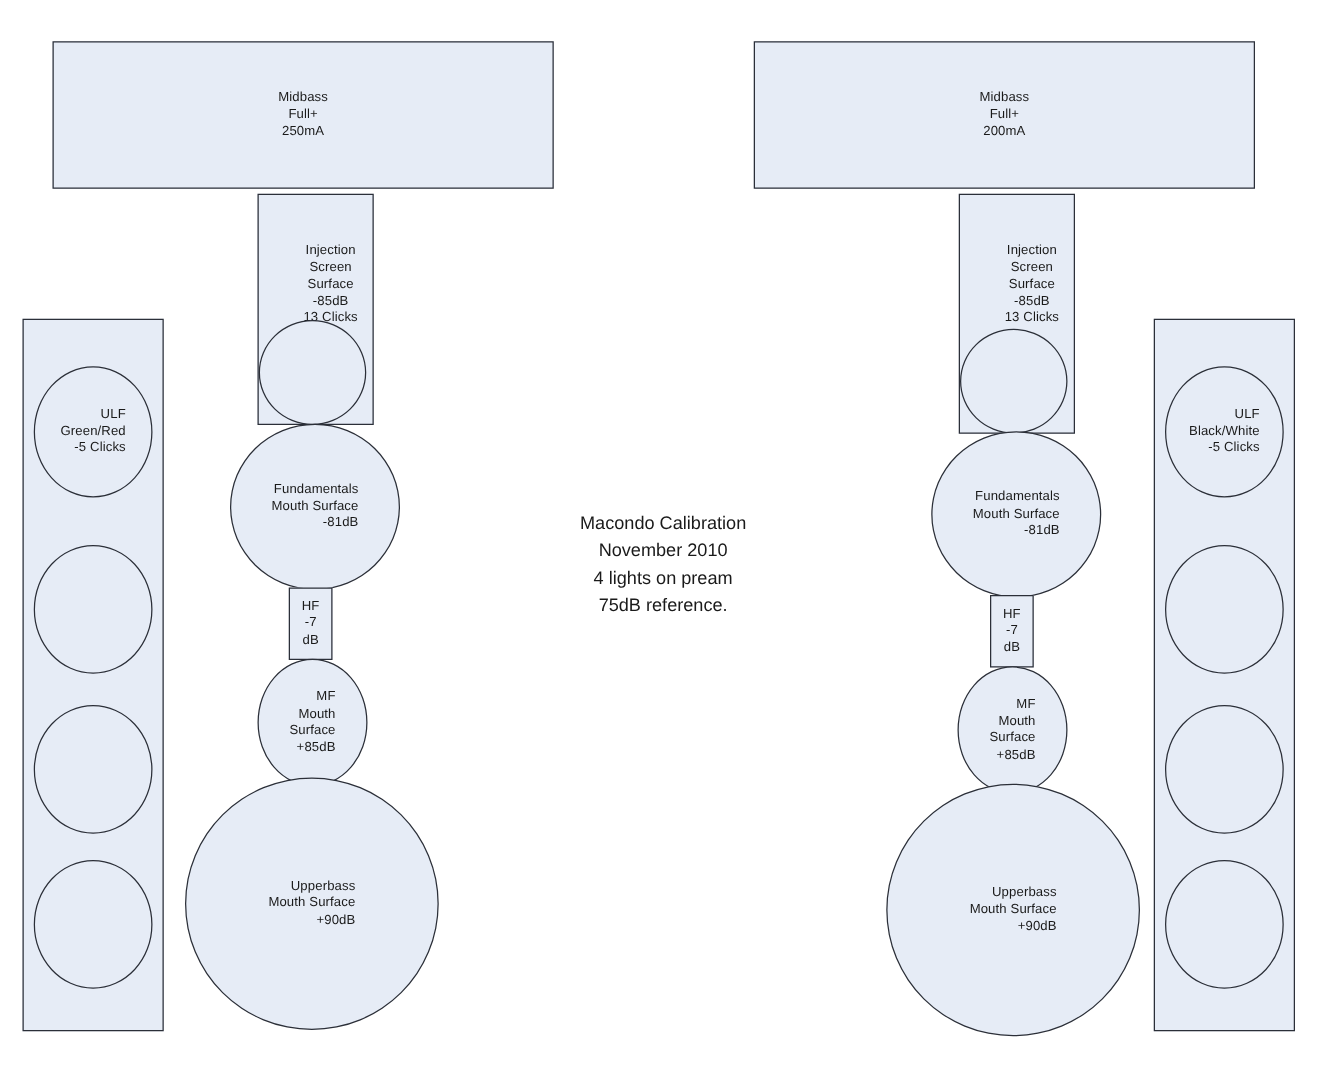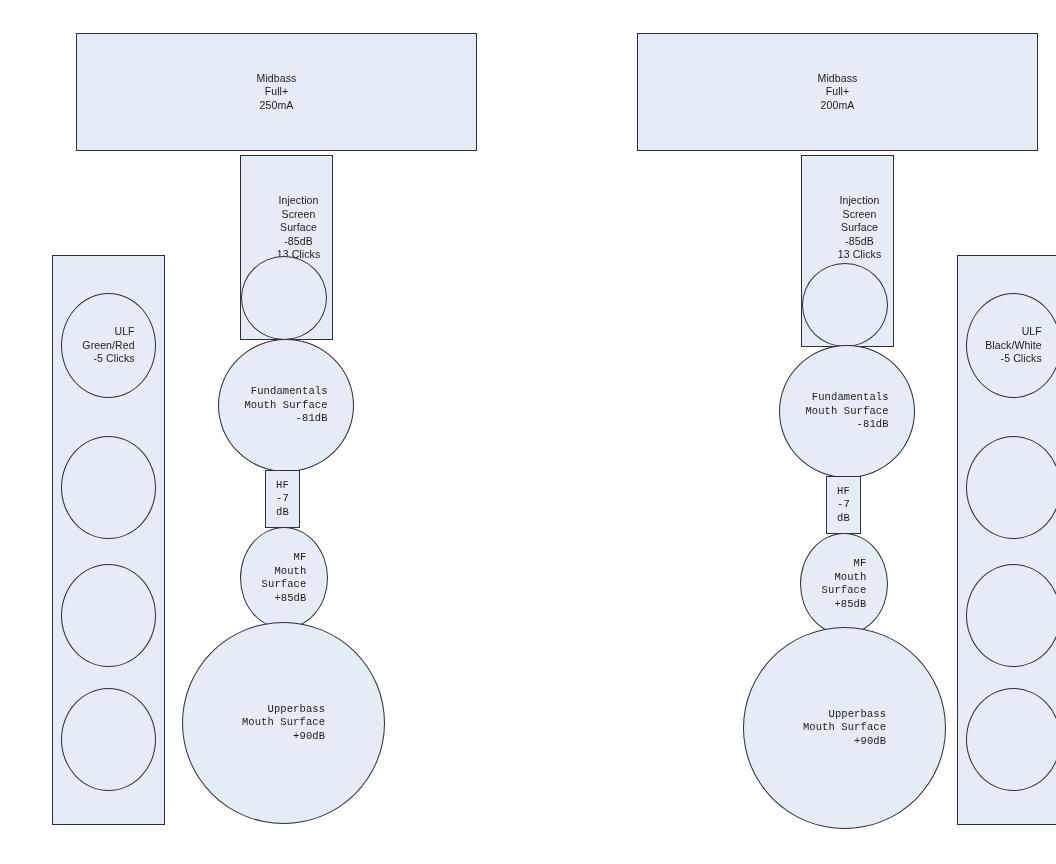--- a/index.html
+++ b/index.html
@@ -21,21 +21,20 @@
   }
   .shape {
     position: absolute;
     box-sizing: border-box;
     background: #e6ecf6;
     border: 1.2px solid #2b2f38;
     display: flex;
     align-items: center;
     justify-content: center;
     text-align: center;
-    margin-left: 34px;
   }
   .rect { border-radius: 0; }
   .circle { border-radius: 50%; border-color: #2b2f38; text-align: right; }
   .label {
     font-size: 10.5px;
     line-height: 13.5px;
     white-space: pre-line;
     color: #1a1a1a;
     letter-spacing: 0.1px;
     pointer-events: none;
@@ -52,21 +51,21 @@
     text-align: center;
     font-size: 14.5px;
     line-height: 22px;
     white-space: pre-line;
     color: #1a1a1a;
   }
   
   .layer-col   { z-index: 1; }
   .layer-bar   { z-index: 2; }
   .layer-inj   { z-index: 3; }
-  .layer-node  { z-index: 4; font-family: Liberation Mono, monospace; }
+  .layer-node  { z-index: 4; }
   .layer-text  { z-index: 9; }
 </style>
 </head>
 <body>
 
 <div id="canvas">
 
   <div class="shape rect layer-col" style="left:18px; top:255px; width:113px; height:570px;"></div>
   <div class="shape circle layer-col" style="left:27px; top:293px; width:95px; height:105px;">
     <div class="label">ULF
@@ -110,20 +109,24 @@
 Surface
 +85dB</div>
   </div>
 
   <div class="shape circle layer-node" style="left:148px; top:622px; width:203px; height:202px;">
     <div class="label">Upperbass
 Mouth Surface
 +90dB</div>
   </div>
 
+  <div class="center-note layer-text" style="left:428px; top:408px; width:205px;">Macondo Calibration
+November 2010
+4 lights on pream
+75dB reference.</div>
 
   <div class="shape rect layer-col" style="left:923px; top:255px; width:113px; height:570px;"></div>
   <div class="shape circle layer-col" style="left:932px; top:293px; width:95px; height:105px;">
     <div class="label">ULF
 Black/White
 -5 Clicks</div>
   </div>
   <div class="shape circle layer-col" style="left:932px; top:436px; width:95px; height:103px;"></div>
   <div class="shape circle layer-col" style="left:932px; top:564px; width:95px; height:103px;"></div>
   <div class="shape circle layer-col" style="left:932px; top:688px; width:95px; height:103px;"></div>

